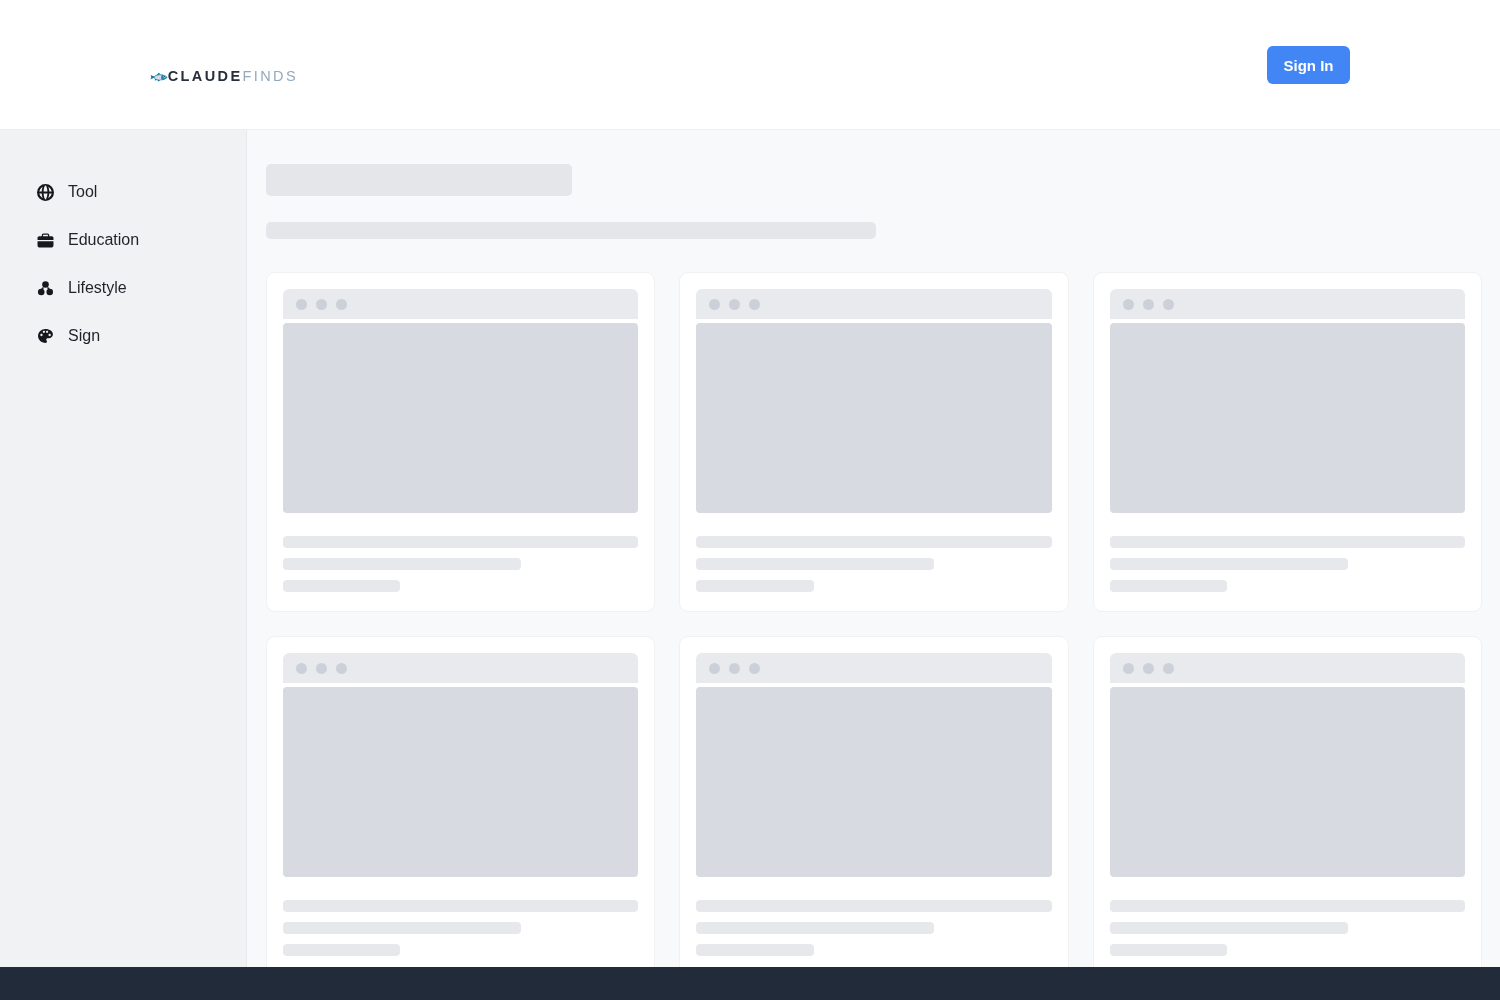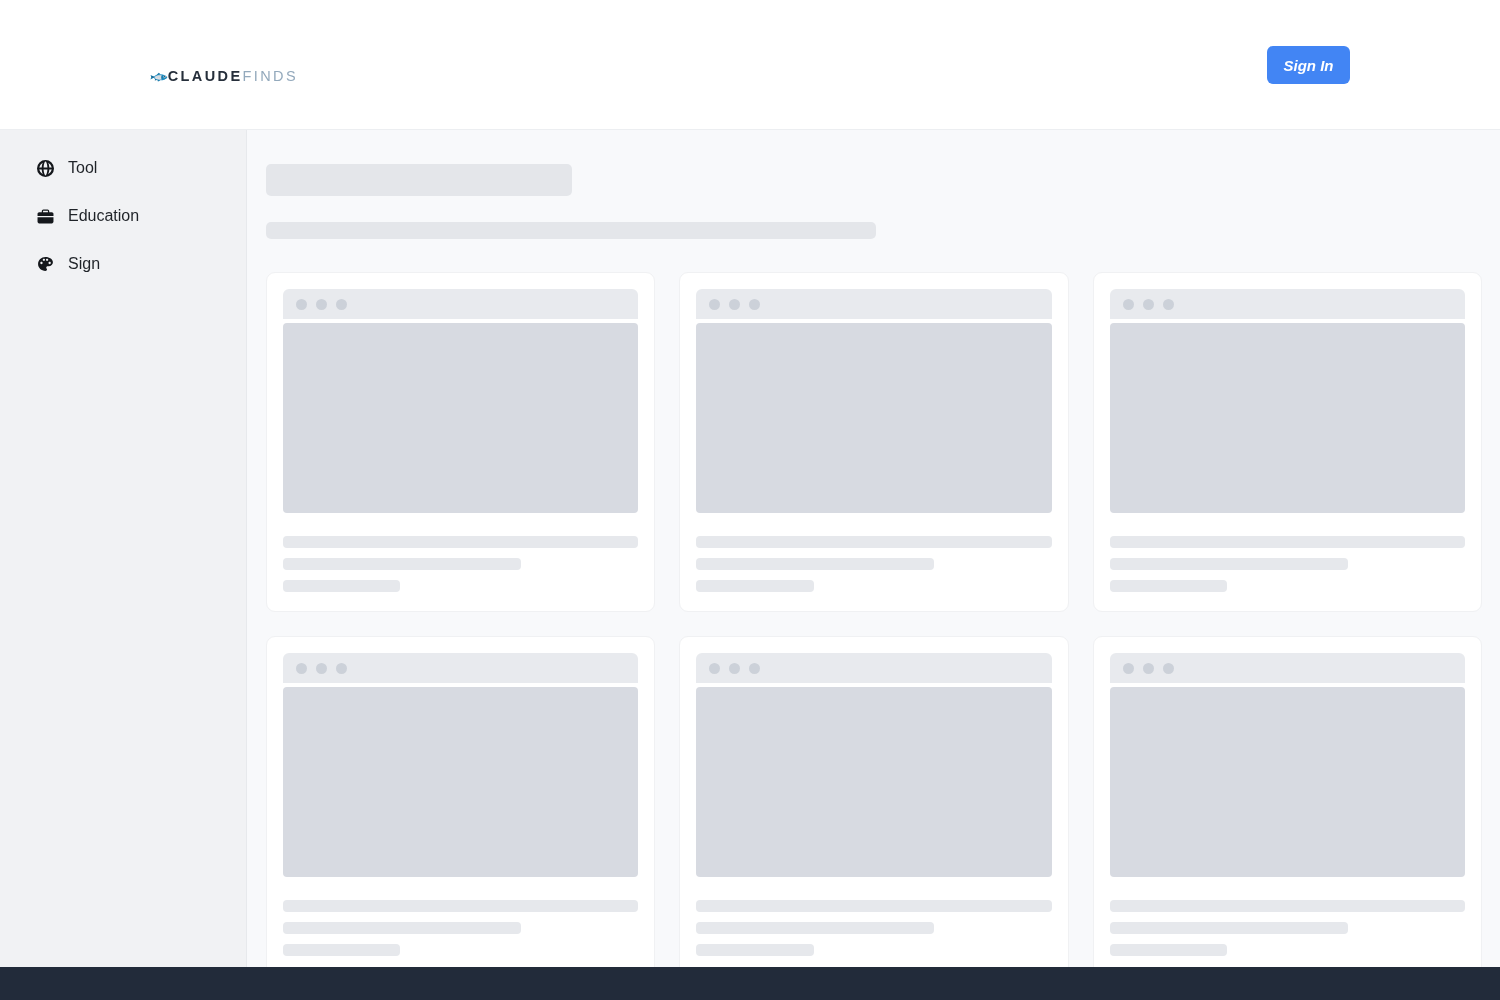--- a/index.html
+++ b/index.html
@@ -87,37 +87,36 @@
     background: #4285f4;
     color: #ffffff;
     font-size: 15px;
     font-weight: 600;
     border: none;
     border-radius: 6px;
     cursor: pointer;
     display: flex;
     align-items: center;
     justify-content: center;
-    font-style: italic;
   }
 
   
   .body-row {
     flex: 1 1 auto;
     display: flex;
     min-height: 0;
     position: relative;
   }
 
   .sidebar {
     width: 247px;
     flex: 0 0 247px;
     background: #f1f2f4;
     border-right: 1px solid #e7e9ec;
-    padding-top: 14px;
+    padding-top: 38px;
   }
 
   .side-item {
     height: 48px;
     display: flex;
     align-items: center;
     padding-left: 36px;
     gap: 14px;
     cursor: pointer;
     color: #1f2328;
@@ -268,20 +267,31 @@
       <div class="side-item">
         <span class="side-icon">
           <svg width="17" height="17" viewBox="0 0 16 16" fill="currentColor">
             <path d="M6 1.5h4c.8 0 1.5.7 1.5 1.5v1H14c.8 0 1.5.7 1.5 1.5v2h-15v-2C.5 4.7 1.2 4 2 4h2.5V3c0-.8.7-1.5 1.5-1.5zm0 1.2c-.2 0-.3.1-.3.3v1h4.6V3c0-.2-.1-.3-.3-.3H6zM.5 8.7h15V13c0 .8-.7 1.5-1.5 1.5H2c-.8 0-1.5-.7-1.5-1.5V8.7z"></path>
           </svg>
         </span>
         <span class="side-label">Education</span>
       </div>
 
 
+      <div class="side-item">
+        <span class="side-icon">
+          <svg width="17" height="17" viewBox="0 0 16 16" fill="currentColor">
+            <circle cx="8" cy="4.3" r="3.1"></circle>
+            <circle cx="4" cy="11.3" r="3.1"></circle>
+            <circle cx="12" cy="11.3" r="3.1"></circle>
+            <path d="M6.1 7.1l-1.6 1.6M9.9 7.1l1.6 1.6" stroke="currentColor" stroke-width="1.4"></path>
+          </svg>
+        </span>
+        <span class="side-label">Lifestyle</span>
+      </div>
 
 
       <div class="side-item">
         <span class="side-icon">
           <svg width="17" height="17" viewBox="0 0 16 16" fill="currentColor">
             <path d="M8 1C4.1 1 1 3.9 1 7.5c0 3.6 3.1 6.5 7 6.5.8 0 1.4-.6 1.4-1.3 0-.4-.1-.7-.4-.9-.2-.2-.3-.5-.3-.8 0-.7.6-1.3 1.3-1.3H11C13.2 9.7 15 8 15 5.9 15 3.2 11.9 1 8 1zM4.2 7.7c-.6 0-1.1-.5-1.1-1.1 0-.6.5-1.1 1.1-1.1.6 0 1.1.5 1.1 1.1 0 .6-.5 1.1-1.1 1.1zm2.3-3c-.6 0-1.1-.5-1.1-1.1 0-.6.5-1.1 1.1-1.1.6 0 1.1.5 1.1 1.1 0 .6-.5 1.1-1.1 1.1zm3 0c-.6 0-1.1-.5-1.1-1.1 0-.6.5-1.1 1.1-1.1.6 0 1.1.5 1.1 1.1 0 .6-.5 1.1-1.1 1.1zm2.4 3c-.6 0-1.1-.5-1.1-1.1 0-.6.5-1.1 1.1-1.1.6 0 1.1.5 1.1 1.1 0 .6-.5 1.1-1.1 1.1z"></path>
           </svg>
         </span>
         <span class="side-label">Sign</span>
       </div>

